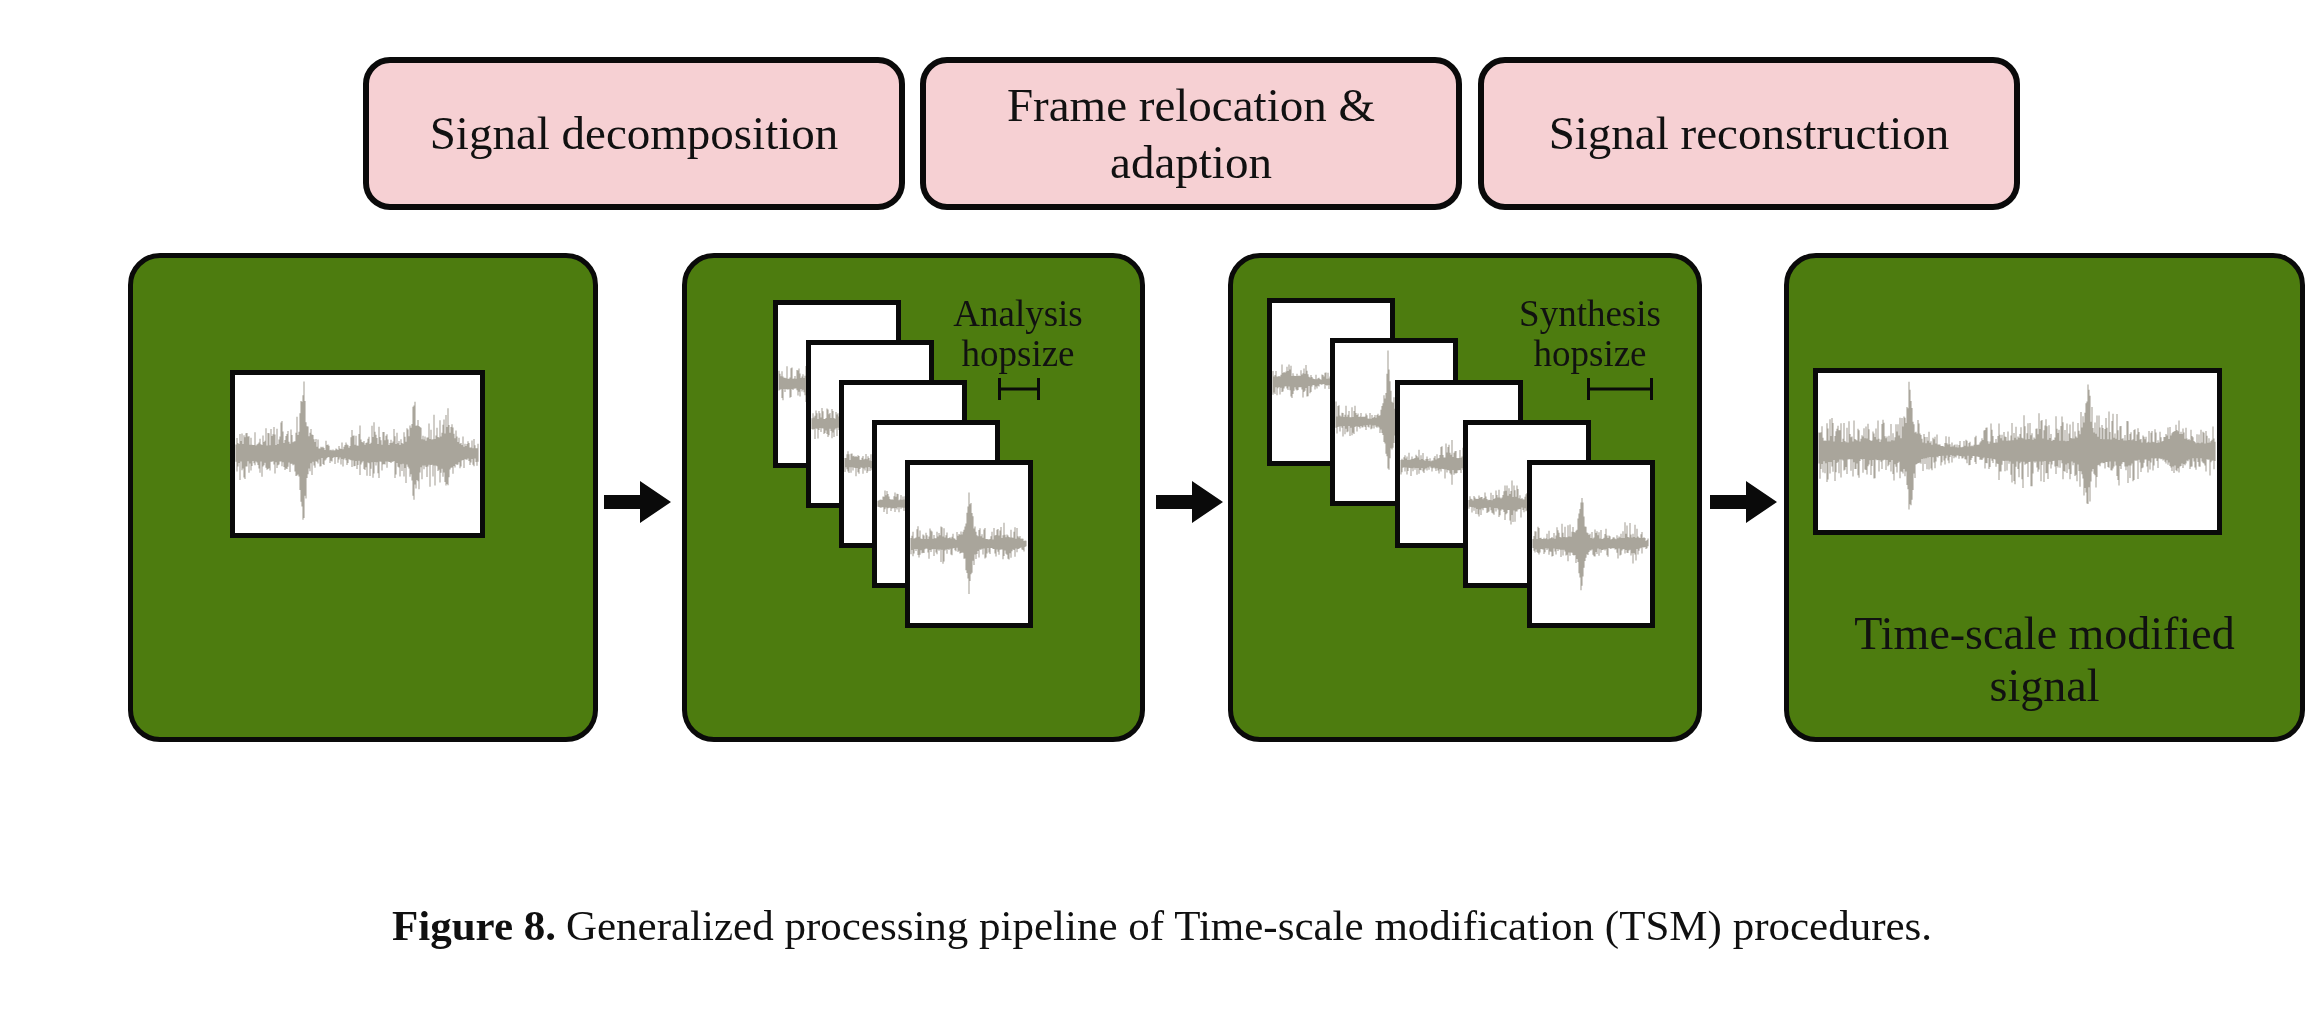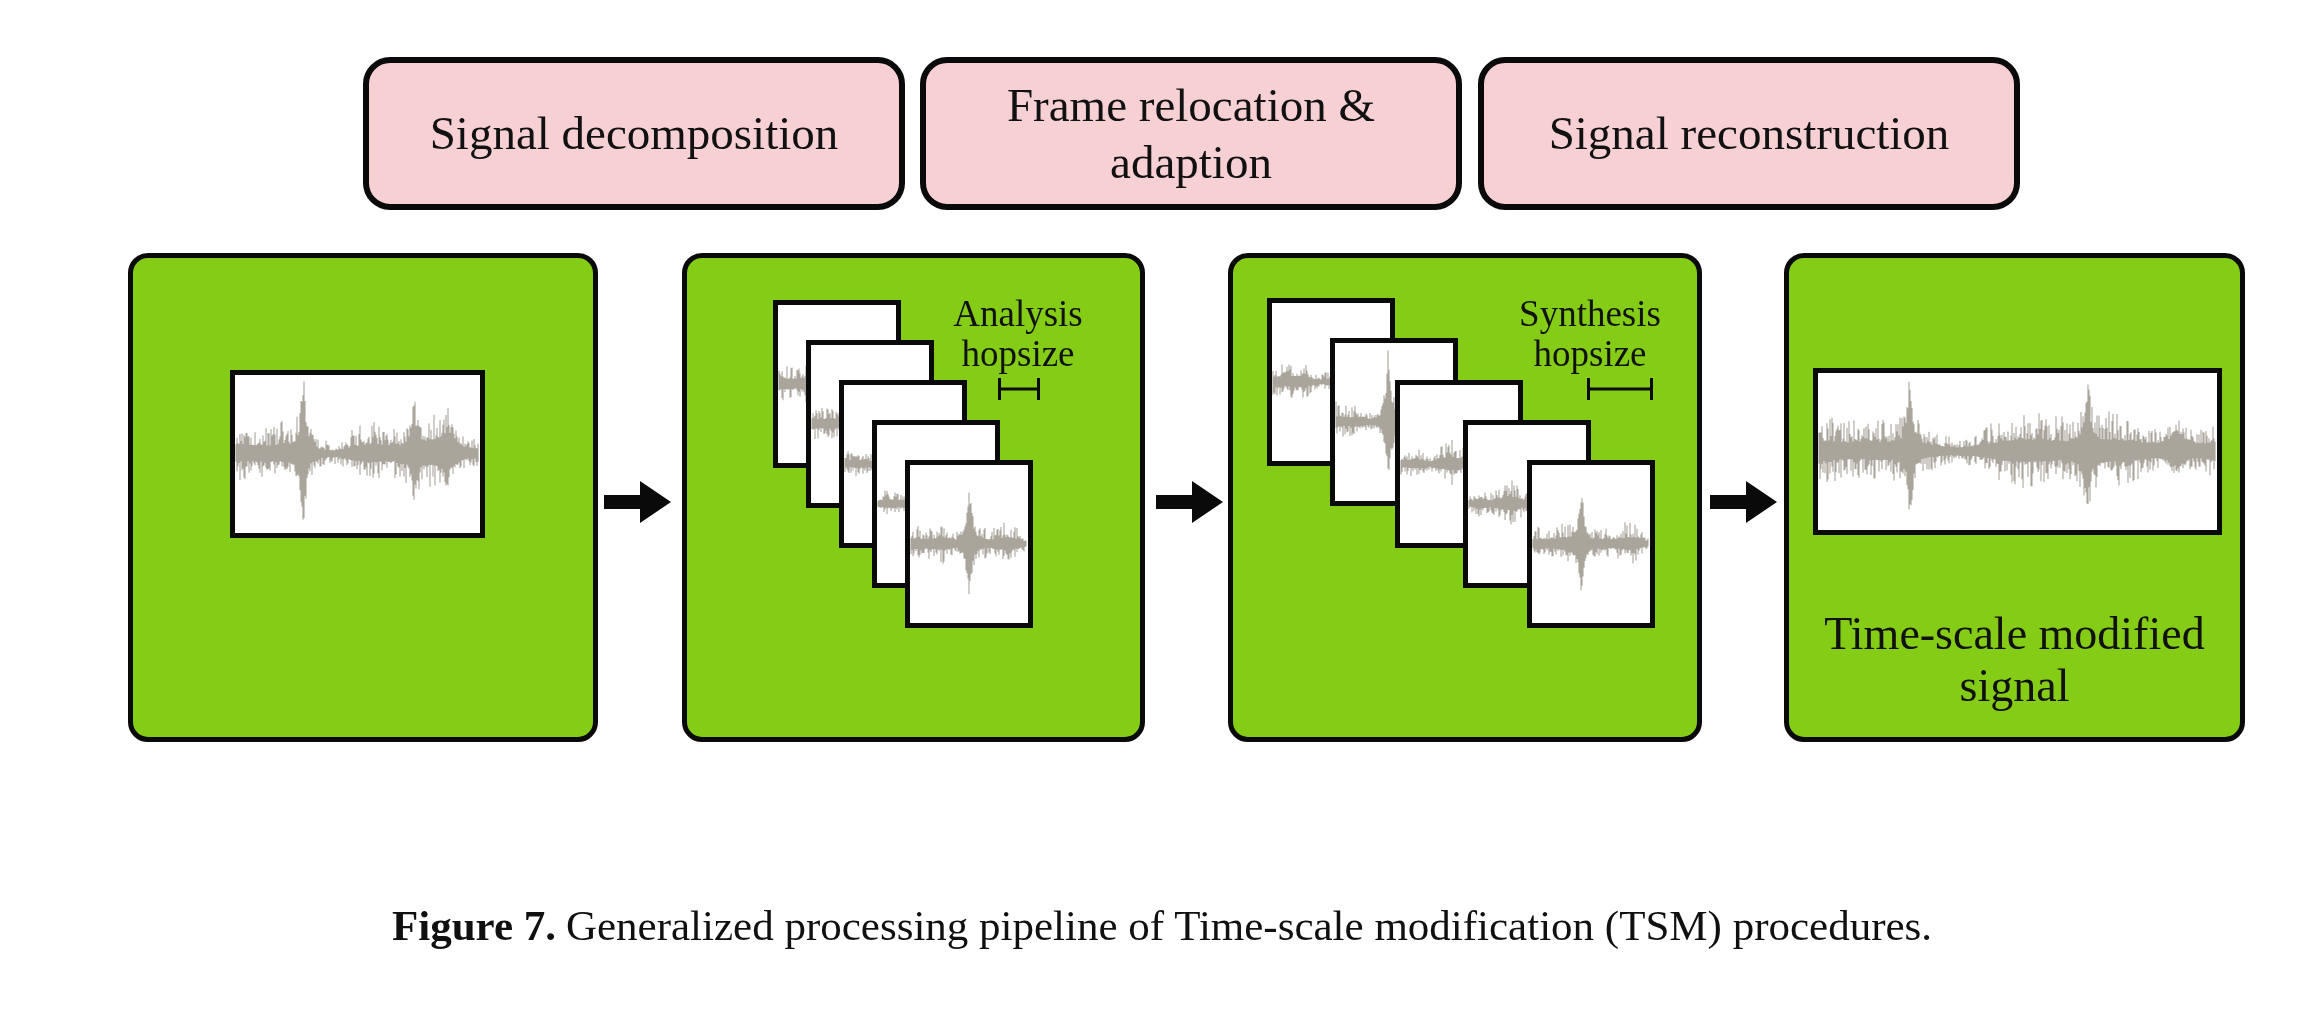--- a/index.html
+++ b/index.html
@@ -24,29 +24,29 @@
     font-size:47px;line-height:57px;
     text-align:center;
   }
   .step-a{left:363px;}
   .step-b{left:920px;}
   .step-c{left:1478px;}
 
   
   .stage-box{
     position:absolute;top:253px;height:489px;
-    background:#84cc16;
+    background:#4d7c0f;
     border:5px solid #0a0a0a;
-    border-radius:20px;
+    border-radius:32px;
     box-sizing:border-box;
   }
   .stage-1{left:128px;width:470px;}
   .stage-2{left:682px;width:463px;}
   .stage-3{left:1228px;width:474px;}
-  .stage-4{left:1784px;width:461px;}
+  .stage-4{left:1784px;width:521px;}
 
   .stage-label{
     position:absolute;left:0;right:0;
     text-align:center;
     font-size:46px;line-height:52px;
   }
   .stage-label.one{top:398px;}
   .stage-label.two{top:350px;}
 
   
@@ -212,16 +212,16 @@
           <path d="M1 59.5L1 90.5M2 59.8L2 105.7M3 59.3L3 96.1M4 53.2L4 91.0M5 64.8L5 99.4M6 67.8L6 88.3M7 67.4L7 100.3M8 67.7L8 90.2M9 50.3L9 108.9M10 55.5L10 106.5M11 67.4L11 89.0M12 46.3L12 100.6M13 63.0L13 89.1M14 45.1L14 93.6M15 50.1L15 98.8M16 68.5L16 87.0M17 63.1L17 107.9M18 58.2L18 99.3M19 55.8L19 90.0M20 52.7L20 88.8M21 57.2L21 100.3M22 57.3L22 86.6M23 50.3L23 104.6M24 69.1L24 86.5M25 65.8L25 87.5M26 50.0L26 97.5M27 68.0L27 96.7M28 69.2L28 94.0M29 54.8L29 100.9M30 69.4L30 86.5M31 48.3L31 86.2M32 61.0L32 86.2M33 64.3L33 97.8M34 63.6L34 86.2M35 68.6L35 103.5M36 47.6L36 89.2M37 66.1L37 95.9M38 66.7L38 96.0M39 67.5L39 90.4M40 55.8L40 102.3M41 57.3L41 104.7M42 68.5L42 88.1M43 65.8L43 86.1M44 62.2L44 86.4M45 63.6L45 99.7M46 55.2L46 86.1M47 65.3L47 96.4M48 53.6L48 97.1M49 65.4L49 101.6M50 50.8L50 93.3M51 56.3L51 91.4M52 66.9L52 87.2M53 67.9L53 101.9M54 67.5L54 92.9M55 58.4L55 86.9M56 60.5L56 105.4M57 63.9L57 105.3M58 55.5L58 86.4M59 66.5L59 87.2M60 47.6L60 87.1M61 65.8L61 98.5M62 69.0L62 87.3M63 66.5L63 88.7M64 51.0L64 96.0M65 46.8L65 87.4M66 49.8L66 86.8M67 63.2L67 86.8M68 65.3L68 97.1M69 63.6L69 87.1M70 68.5L70 93.2M71 62.7L71 91.8M72 68.5L72 89.0M73 51.0L73 98.5M74 67.2L74 87.1M75 60.2L75 101.1M76 67.4L76 107.4M77 64.2L77 91.2M78 51.3L78 93.7M79 58.6L79 99.4M80 51.2L80 90.0M81 62.5L81 88.8M82 44.7L82 105.3M83 65.2L83 98.5M84 45.0L84 98.8M85 53.5L85 100.6M86 43.4L86 96.1M87 44.7L87 103.2M88 49.9L88 98.5M89 34.0L89 111.9M90 35.2L90 116.3M91 8.8L91 136.6M92 16.8L92 131.3M93 28.1L93 132.3M94 35.0L94 126.8M95 48.8L95 116.9M96 51.3L96 100.4M97 59.5L97 104.9M98 58.8L98 91.4M99 60.5L99 91.1M100 46.9L100 89.9M101 50.5L101 90.3M102 60.4L102 89.6M103 61.9L103 90.7M104 65.7L104 85.9M105 69.4L105 97.9M106 60.9L106 85.5M107 64.1L107 91.1M108 70.2L108 85.3M109 64.0L109 96.3M110 67.7L110 84.5M111 58.7L111 96.6M112 69.7L112 84.1M113 68.2L113 95.5M114 71.8L114 97.2M115 64.8L115 84.3M116 66.2L116 89.6M117 63.8L117 95.3M118 70.5L118 88.6M119 61.4L119 83.8M120 71.4L120 84.6M121 71.6L121 83.1M122 71.6L122 83.1M123 72.9L123 92.5M124 73.1L124 89.3M125 73.0L125 82.7M126 73.7L126 87.4M127 69.9L127 91.4M128 63.3L128 85.3M129 70.2L129 82.4M130 71.6L130 87.5M131 63.8L131 90.2M132 71.2L132 84.1M133 73.8L133 82.1M134 69.4L134 89.4M135 73.5L135 82.7M136 72.3L136 85.2M137 71.6L137 83.5M138 74.2L138 84.5M139 71.5L139 82.4M140 74.4L140 82.4M141 72.0L141 85.7M142 68.1L142 82.9M143 74.3L143 83.3M144 74.3L144 85.6M145 73.7L145 85.2M146 68.0L146 83.4M147 72.8L147 86.2M148 66.8L148 86.4M149 67.8L149 90.2M150 73.5L150 82.7M151 69.9L151 92.2M152 68.7L152 92.1M153 73.2L153 87.0M154 72.6L154 85.0M155 73.3L155 83.0M156 71.7L156 83.1M157 64.2L157 89.1M158 62.7L158 91.0M159 71.7L159 83.6M160 71.8L160 83.7M161 71.6L161 83.9M162 69.6L162 86.7M163 68.2L163 86.6M164 65.2L164 86.9M165 66.9L165 85.5M166 57.4L166 84.5M167 57.0L167 95.5M168 54.8L168 89.9M169 54.6L169 90.2M170 68.2L170 85.1M171 70.8L171 96.0M172 68.6L172 94.1M173 50.4L173 85.4M174 56.7L174 87.7M175 63.0L175 89.9M176 69.8L176 86.1M177 69.7L177 86.4M178 66.0L178 93.8M179 69.4L179 90.6M180 63.0L180 91.1M181 50.4L181 106.9M182 61.8L182 98.4M183 65.2L183 98.5M184 61.8L184 91.8M185 67.5L185 87.8M186 58.9L186 87.9M187 63.4L187 98.2M188 64.1L188 87.7M189 67.8L189 97.5M190 58.5L190 87.8M191 67.6L191 90.8M192 67.4L192 88.6M193 62.6L193 101.7M194 49.9L194 109.5M195 67.2L195 90.7M196 59.9L196 108.1M197 64.7L197 111.2M198 53.8L198 93.7M199 66.5L199 88.5M200 63.5L200 96.1M201 64.7L201 104.2M202 60.9L202 90.3M203 54.3L203 88.8M204 64.7L204 106.3M205 65.6L205 115.0M206 42.2L206 88.8M207 53.3L207 91.7M208 66.5L208 90.8M209 60.2L209 90.6M210 50.3L210 104.1M211 66.1L211 88.9M212 49.9L212 88.8M213 62.3L213 113.3M214 60.2L214 113.2M215 66.7L215 100.6M216 64.5L216 88.6M217 65.8L217 89.7M218 55.7L218 88.6M219 55.6L219 94.6M220 61.3L220 98.8M221 40.2L221 96.5M222 55.9L222 88.5M223 47.7L223 108.2M224 47.1L224 92.1M225 65.4L225 88.6M226 57.3L226 109.1M227 52.6L227 88.1M228 46.2L228 100.3M229 53.3L229 99.9M230 66.7L230 106.1M231 52.3L231 91.3M232 65.1L232 88.8M233 61.0L233 95.5M234 67.9L234 91.4M235 66.7L235 88.1M236 67.0L236 87.7M237 64.6L237 93.5M238 43.2L238 101.0M239 55.8L239 93.0M240 60.0L240 94.5M241 56.7L241 87.3M242 67.8L242 94.8M243 52.9L243 87.3M244 43.4L244 90.3M245 49.2L245 106.2M246 67.8L246 98.0M247 56.9L247 98.8M248 68.3L248 91.5M249 50.4L249 100.0M250 68.1L250 90.2M251 60.6L251 96.3M252 51.6L252 106.3M253 65.0L253 101.1M254 65.6L254 88.4M255 48.7L255 92.3M256 65.4L256 89.8M257 58.6L257 103.0M258 63.6L258 101.8M259 64.8L259 108.2M260 50.0L260 91.6M261 57.7L261 98.1M262 61.3L262 113.7M263 39.1L263 98.3M264 54.5L264 101.2M265 43.3L265 105.5M266 49.6L266 122.5M267 39.7L267 114.9M268 30.3L268 119.6M269 28.4L269 130.5M270 11.4L270 131.1M271 16.8L271 114.3M272 22.8L272 128.5M273 48.8L273 108.4M274 34.0L274 98.5M275 55.0L275 96.0M276 59.4L276 100.7M277 49.4L277 102.3M278 60.8L278 114.5M279 42.6L279 104.0M280 63.8L280 92.3M281 42.6L281 91.7M282 54.6L282 93.3M283 66.1L283 90.2M284 52.0L284 89.6M285 54.9L285 90.2M286 66.2L286 90.0M287 56.1L287 95.6M288 44.9L288 88.9M289 54.7L289 88.9M290 66.2L290 94.1M291 38.6L291 94.8M292 59.1L292 88.5M293 66.5L293 97.2M294 48.0L294 97.6M295 40.7L295 95.4M296 64.7L296 93.4M297 60.5L297 88.6M298 65.8L298 92.4M299 40.9L299 103.0M300 57.3L300 107.0M301 66.9L301 112.4M302 53.3L302 92.9M303 53.0L303 96.1M304 65.8L304 90.7M305 65.3L305 88.9M306 67.5L306 89.3M307 62.1L307 93.4M308 67.6L308 97.2M309 48.1L309 93.5M310 48.3L310 110.1M311 67.1L311 92.6M312 61.0L312 105.0M313 59.2L313 92.6M314 67.3L314 90.5M315 66.2L315 108.3M316 56.9L316 106.9M317 56.3L317 87.4M318 68.1L318 87.7M319 61.5L319 87.5M320 55.3L320 106.0M321 59.0L321 86.7M322 66.6L322 89.4M323 65.9L323 99.1M324 69.5L324 95.3M325 62.6L325 94.4M326 63.8L326 89.7M327 66.2L327 86.5M328 63.7L328 86.4M329 69.8L329 93.4M330 68.8L330 99.5M331 57.9L331 87.8M332 69.4L332 96.5M333 59.8L333 89.4M334 58.0L334 85.2M335 68.8L335 97.4M336 69.2L336 92.6M337 56.2L337 85.5M338 59.6L338 85.2M339 70.1L339 88.1M340 67.3L340 94.9M341 69.6L341 85.6M342 58.7L342 85.4M343 64.3L343 86.3M344 68.5L344 85.8M345 67.9L345 87.4M346 64.0L346 86.4M347 64.1L347 88.7M348 61.1L348 90.4M349 62.4L349 87.2M350 54.4L350 91.7M351 66.0L351 89.5M352 54.1L352 92.9M353 62.6L353 94.6M354 60.3L354 98.1M355 58.9L355 93.4M356 58.6L356 100.1M357 57.9L357 92.6M358 51.7L358 97.3M359 56.9L359 98.2M360 58.2L360 95.3M361 47.4L361 99.6M362 60.9L362 93.5M363 58.8L363 93.0M364 60.9L364 90.5M365 55.5L365 95.0M366 59.4L366 90.9M367 65.8L367 92.3M368 54.7L368 90.6M369 65.5L369 87.6M370 67.1L370 88.3M371 66.0L371 86.6M372 67.3L372 96.1M373 56.8L373 93.7M374 62.9L374 93.6M375 64.2L375 85.2M376 67.9L376 88.6M377 68.9L377 94.5M378 70.2L378 96.8M379 61.2L379 85.2M380 69.7L380 88.9M381 61.6L381 93.5M382 70.2L382 93.7M383 56.7L383 85.3M384 69.4L384 88.5M385 58.8L385 89.7M386 59.7L386 90.6M387 70.4L387 92.5M388 57.9L388 98.5M389 62.7L389 86.2M390 69.7L390 86.7M391 65.2L391 86.6M392 69.6L392 102.5M393 68.0L393 89.3M394 66.8L394 87.7M395 53.4L395 87.5M396 65.6L396 96.3M397 68.7L397 87.9" stroke="#a9a59b" stroke-width="1.1" fill="none"></path>
         </svg>
     </div>
     <div class="stage-label two">
       <div>Time-scale modified</div>
       <div>signal</div>
     </div>
   </div>
 
   <div class="caption">
-    <span class="bold">Figure 7.</span><span class="rest">Generalized processing pipeline of Time-scale modification (TSM) procedures.</span>
+    <span class="bold">Figure 8.</span><span class="rest">Generalized processing pipeline of Time-scale modification (TSM) procedures.</span>
   </div>
 
 </div>
 
 </body></html>

